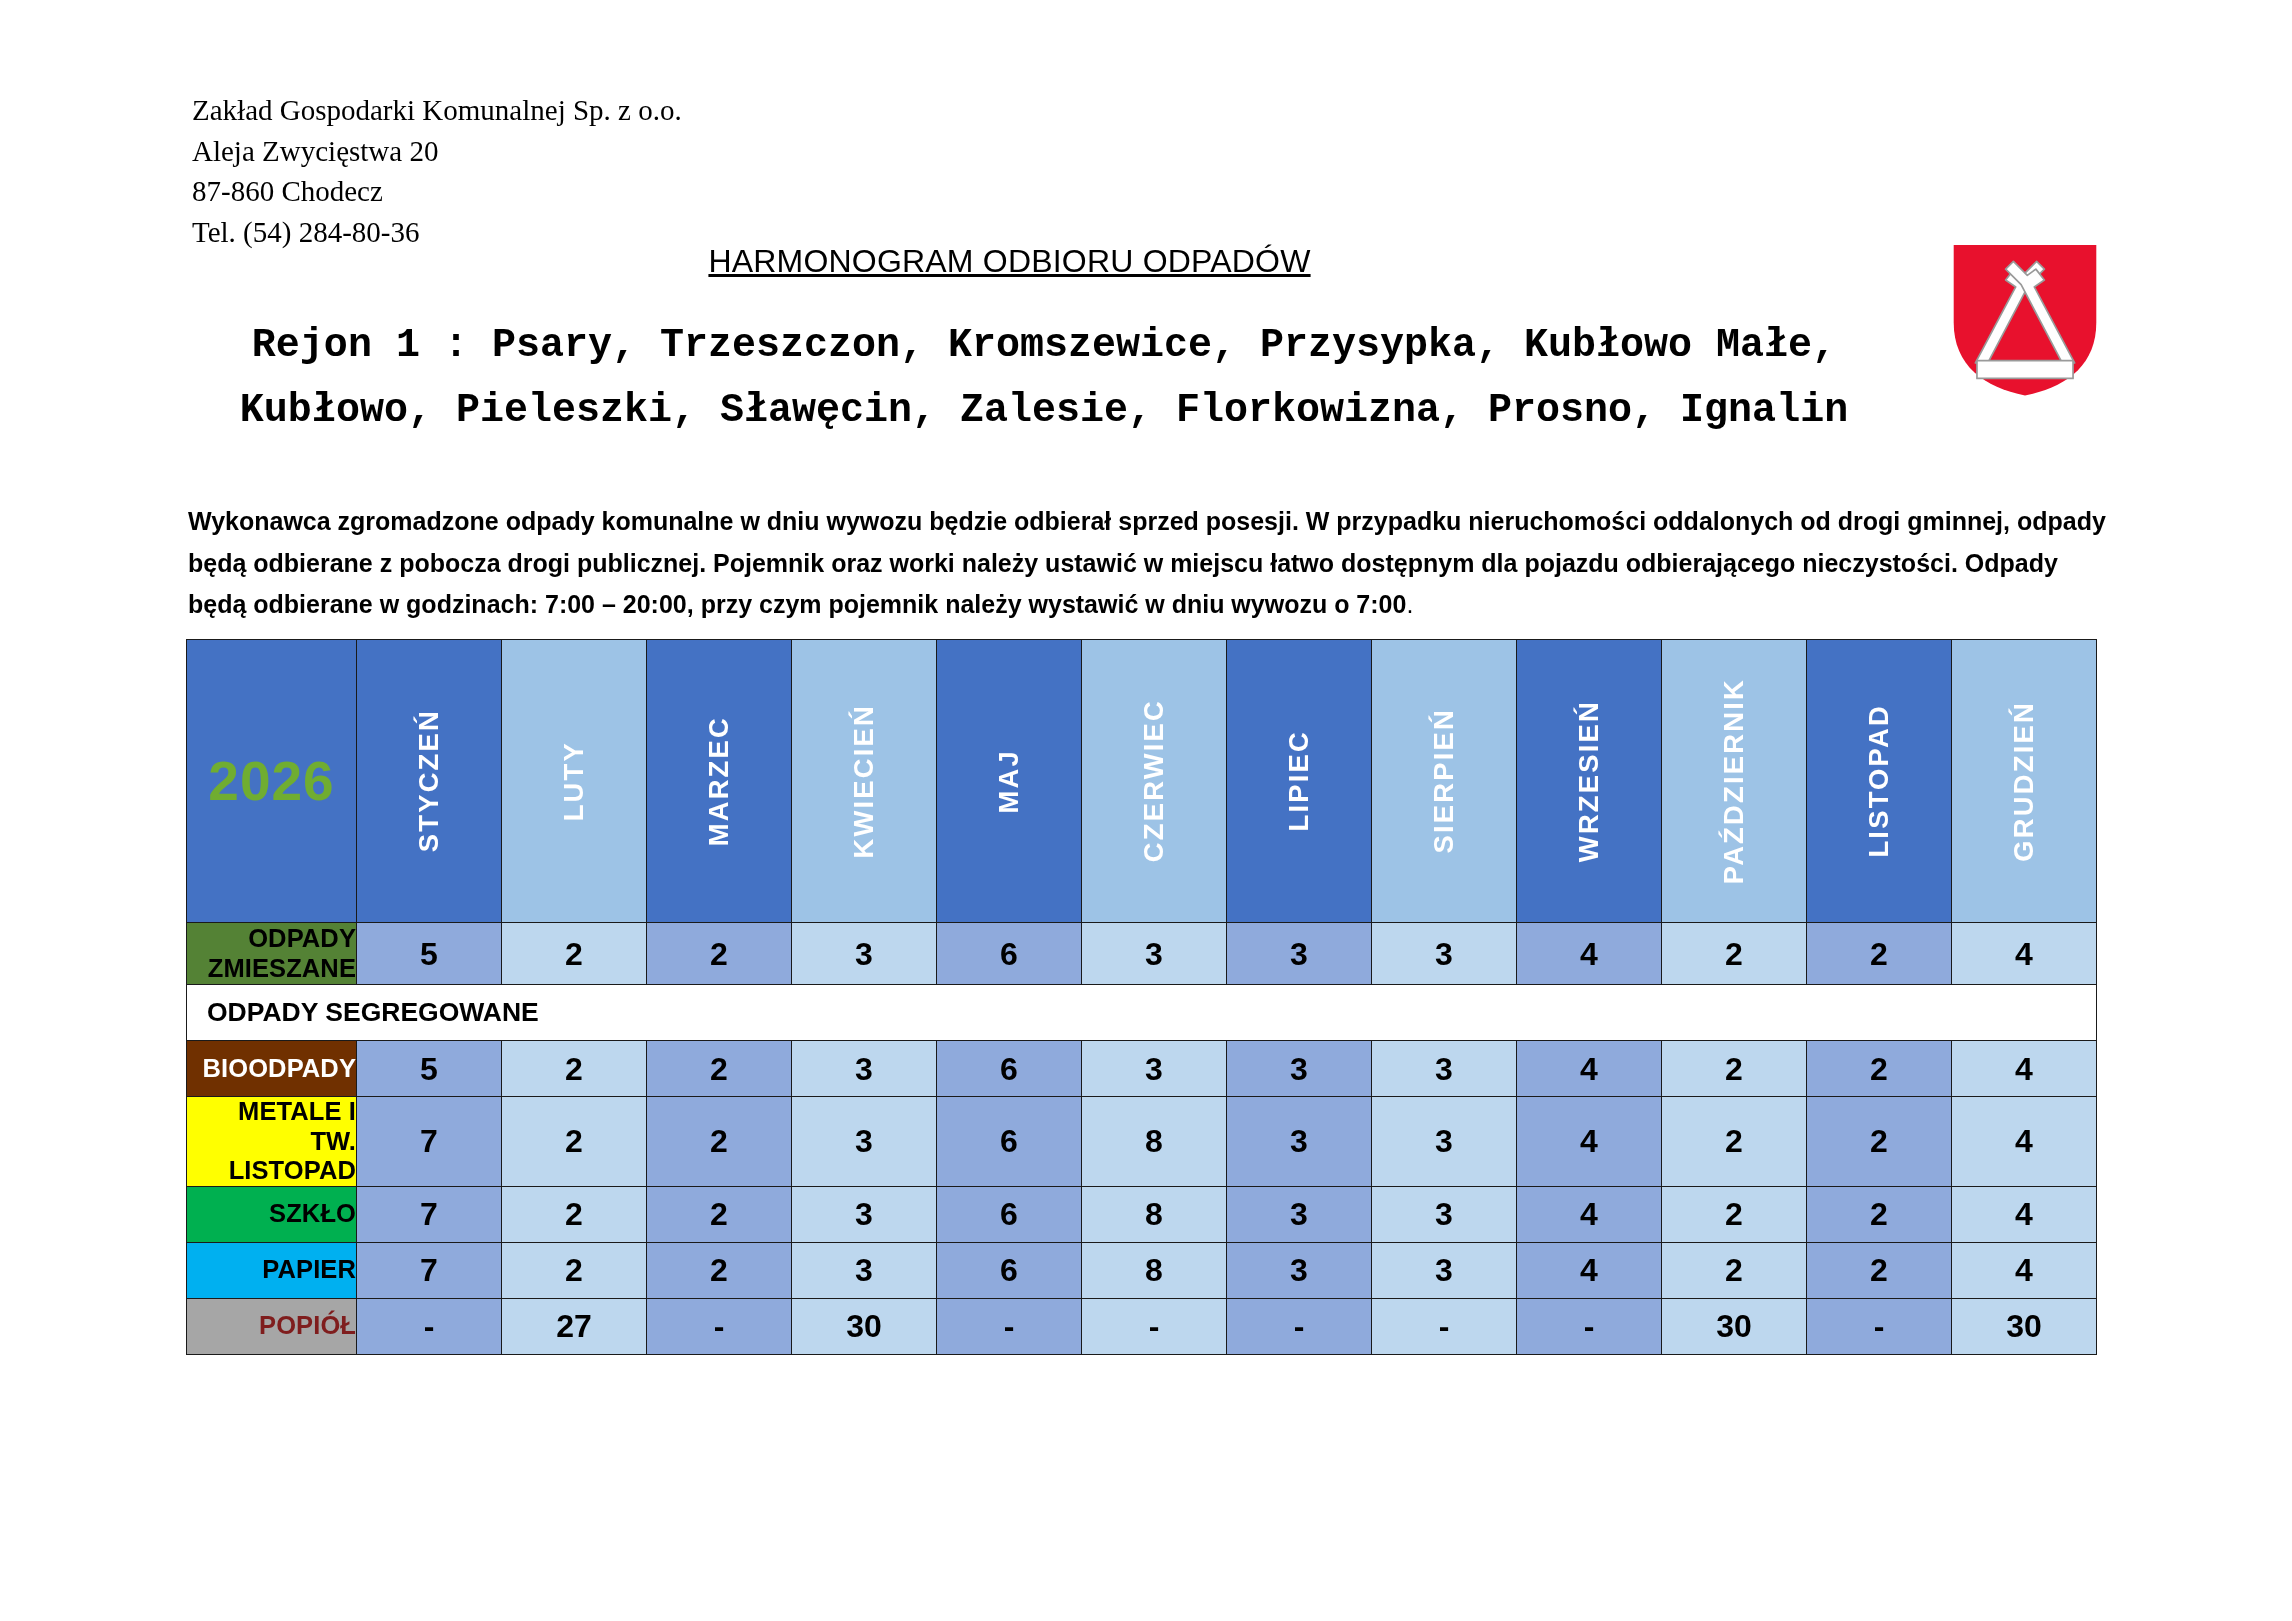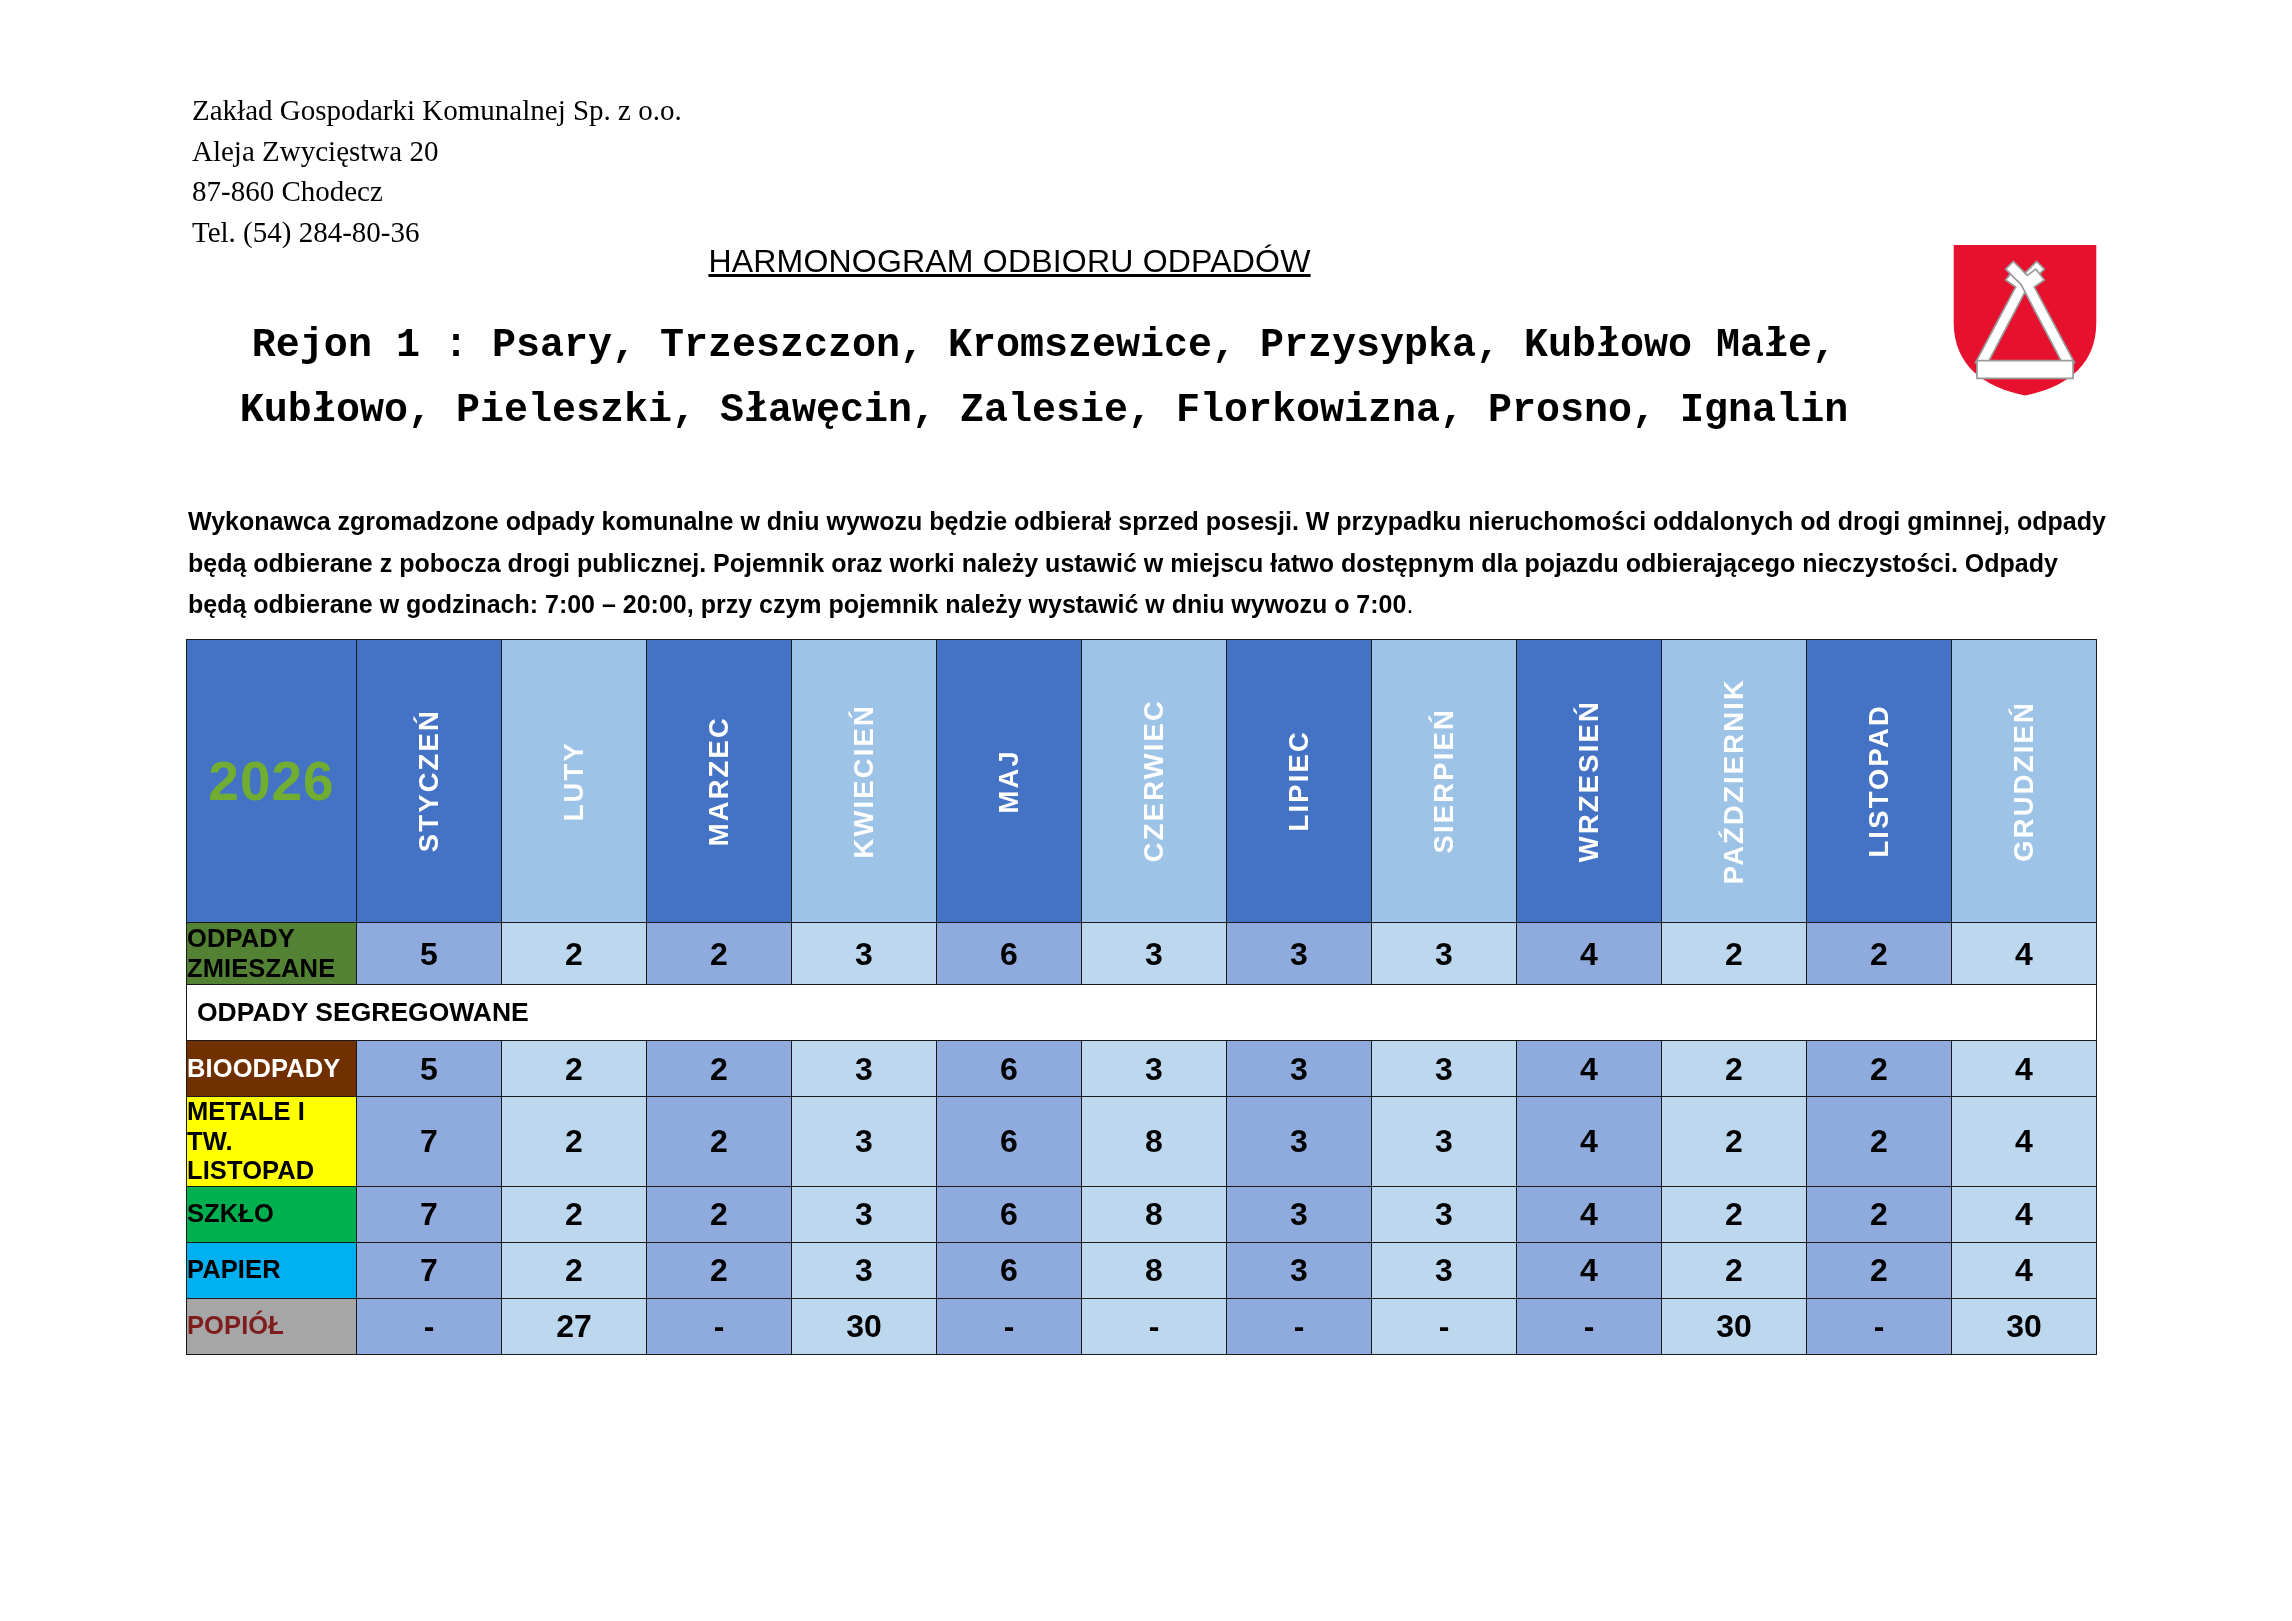--- a/index.html
+++ b/index.html
@@ -127,21 +127,21 @@
     line-height: 1;
     white-space: nowrap;
     margin: 0 auto;
   }
 
   
   .data-row td { height: 55px; }
   .data-row.tall td { height: 61px; }
 
   .label-cell {
-    text-align: left;
+    text-align: right;
     vertical-align: middle;
     padding-left: 13.7px;
     font-size: 25.5px;
     font-weight: bold;
     line-height: 1.16;
     letter-spacing: 0.1px;
   }
   .value-cell {
     text-align: center;
     vertical-align: middle;
@@ -152,21 +152,21 @@
   }
   .value-cell.vdark  { background: #8FAADC; }
   .value-cell.vlight { background: #BDD7EE; }
 
   
   .banner-row td {
     height: 55px;
     background: #ffffff;
     text-align: left;
     vertical-align: middle;
-    padding-left: 10px;
+    padding-left: 20px;
     font-size: 26.5px;
     font-weight: bold;
     color: #000000;
   }
 </style>
 </head>
 <body>
 
 <div class="company-block">
   <div>Zakład Gospodarki Komunalnej Sp. z o.o.</div>

